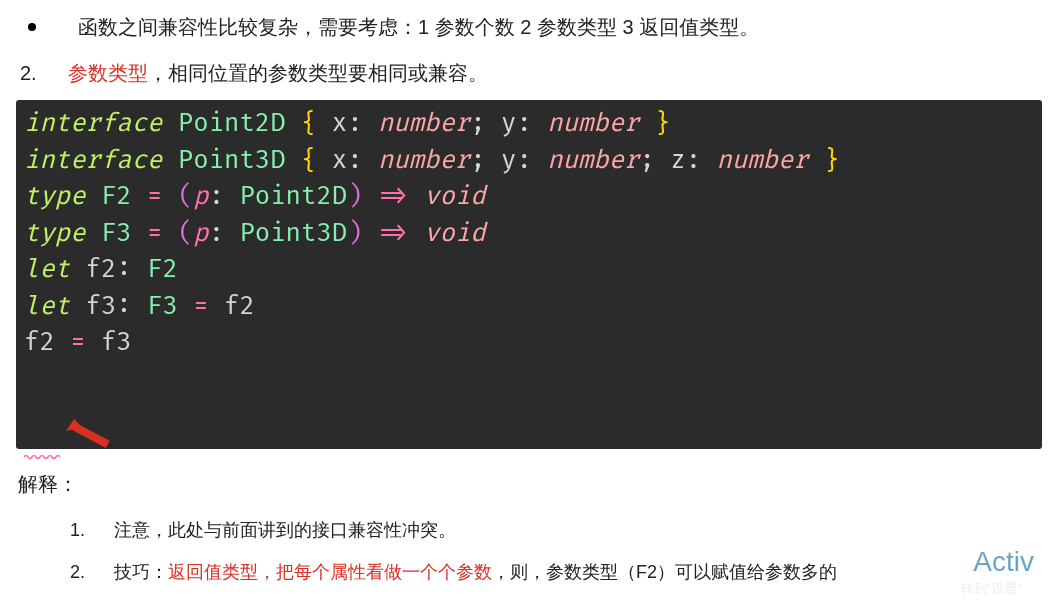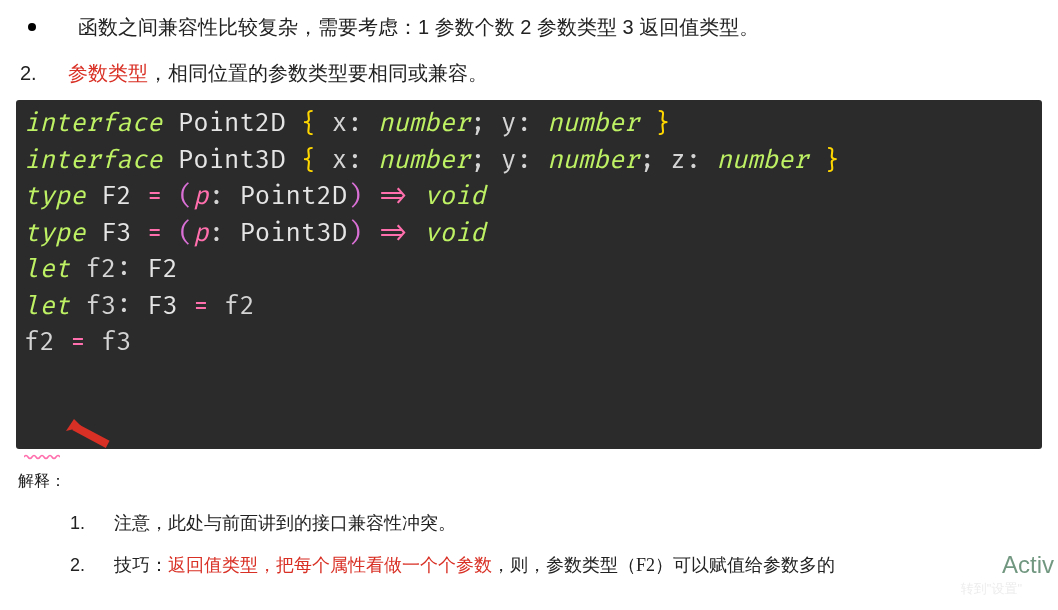--- a/index.html
+++ b/index.html
@@ -41,44 +41,43 @@
       margin-bottom: 10px;
       padding-left: 2px;
     }
     .num-marker {
       margin-right: 16px;
       flex-shrink: 0;
       min-width: 32px;
     }
     .num-text {
       flex: 1;
-      font-family: Liberation Serif, serif;
     }
     .highlight-red {
       color: #d93025;
     }
     .code-block {
       background: #2b2b2b;
       border-radius: 3px;
       padding: 6px 8px 14px 8px;
       font-family: "Fira Code", "Monaco", "Consolas", monospace;
       font-size: 25px;
       line-height: 1.46;
       color: #d4d4d4;
       margin: 6px -2px 18px -2px;
       position: relative;
       white-space: pre;
     }
     .tok-keyword { color: #bef264; font-style: italic; }
-    .tok-type { color: #e5e5e5; }
+    .tok-type { color: #86efac; }
     .tok-punct { color: #d4d4d4; }
     .tok-brace { color: #ffd700; }
     .tok-paren { color: #da70d6; }
     .tok-prop { color: #d4d4d4; }
-    .tok-prim { color: #bef264; font-style: italic; text-align: right; }
+    .tok-prim { color: #fca5a5; font-style: italic; text-align: right; }
     .tok-param { color: #ff6fad; font-style: italic; }
     .tok-var { color: #d4d4d4; }
     .tok-op { color: #ff6fad; }
     .squiggle {
       position: absolute;
       bottom: 8px;
       left: 8px;
       width: 36px;
       height: 6px;
     }
@@ -87,39 +86,39 @@
       height: 100%;
     }
     .arrow {
       position: absolute;
       bottom: -2px;
       left: 50px;
       width: 60px;
       height: 40px;
     }
     .explain-title {
-      font-size: 16px;
+      font-size: 20px;
       margin-bottom: 14px;
     }
     .explain-list {
       padding-left: 50px;
     }
     .explain-list .num-row {
       margin-bottom: 12px;
       font-size: 18px;
     }
     .explain-list .num-marker {
       min-width: 28px;
     }
     .watermark {
       position: absolute;
-      right: 4px;
+      right: 24px;
       bottom: 24px;
-      color: #14532d;
-      font-size: 24px;
+      color: #0369a1;
+      font-size: 28px;
       font-family: "Segoe UI", sans-serif;
       opacity: 0.6;
     }
     .watermark-sub {
       position: absolute;
       right: 36px;
       bottom: 10px;
       color: #ddd;
       font-size: 13px;
       opacity: 0.55;

